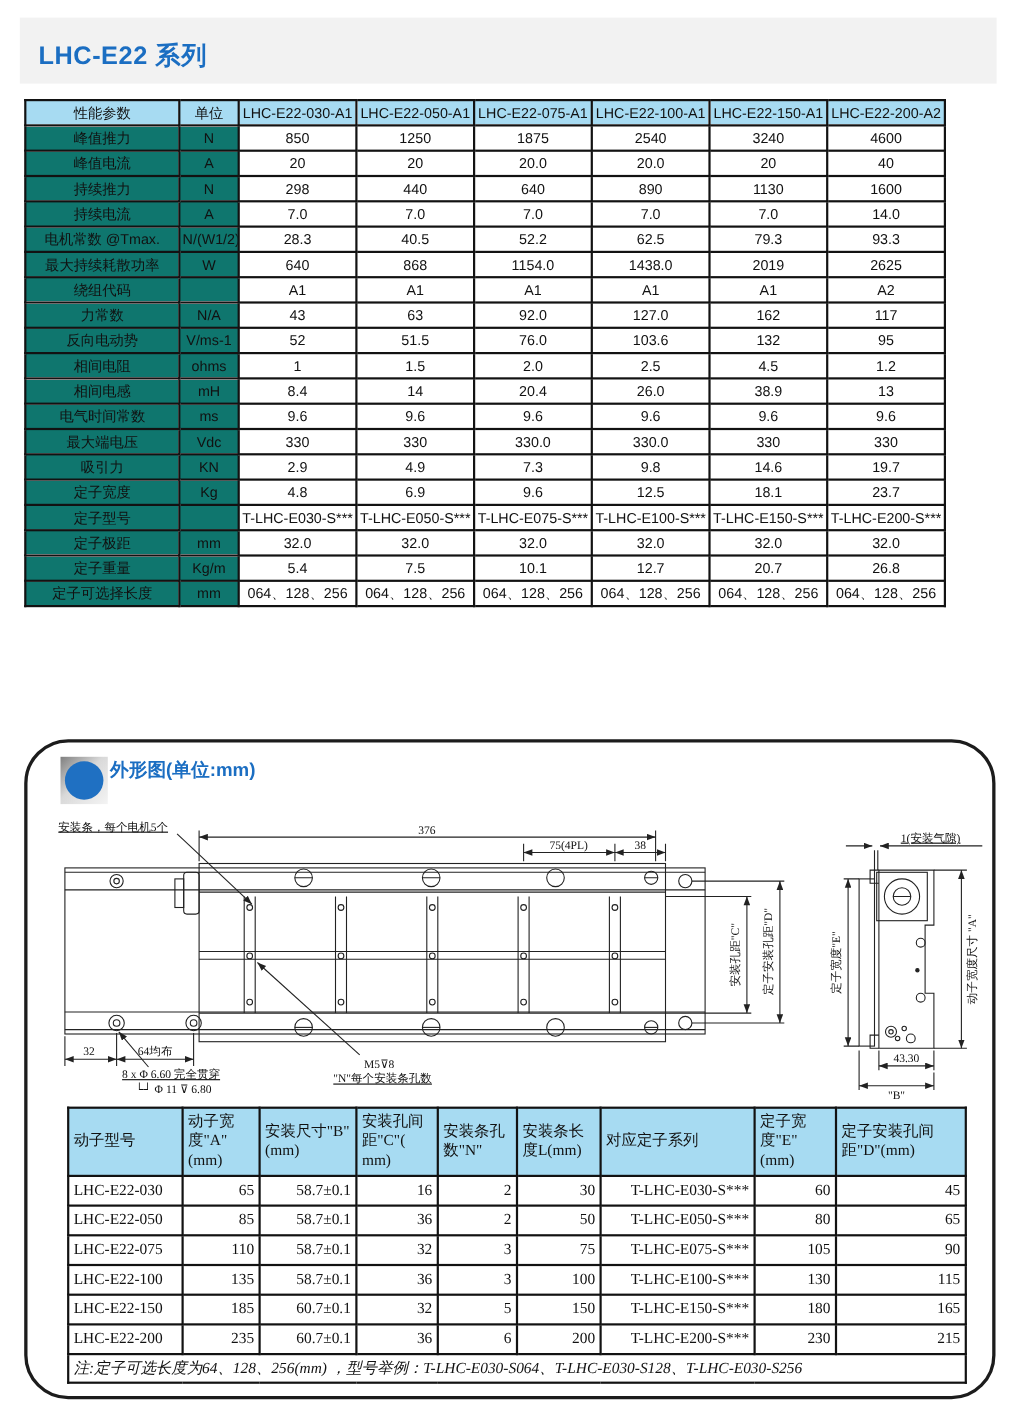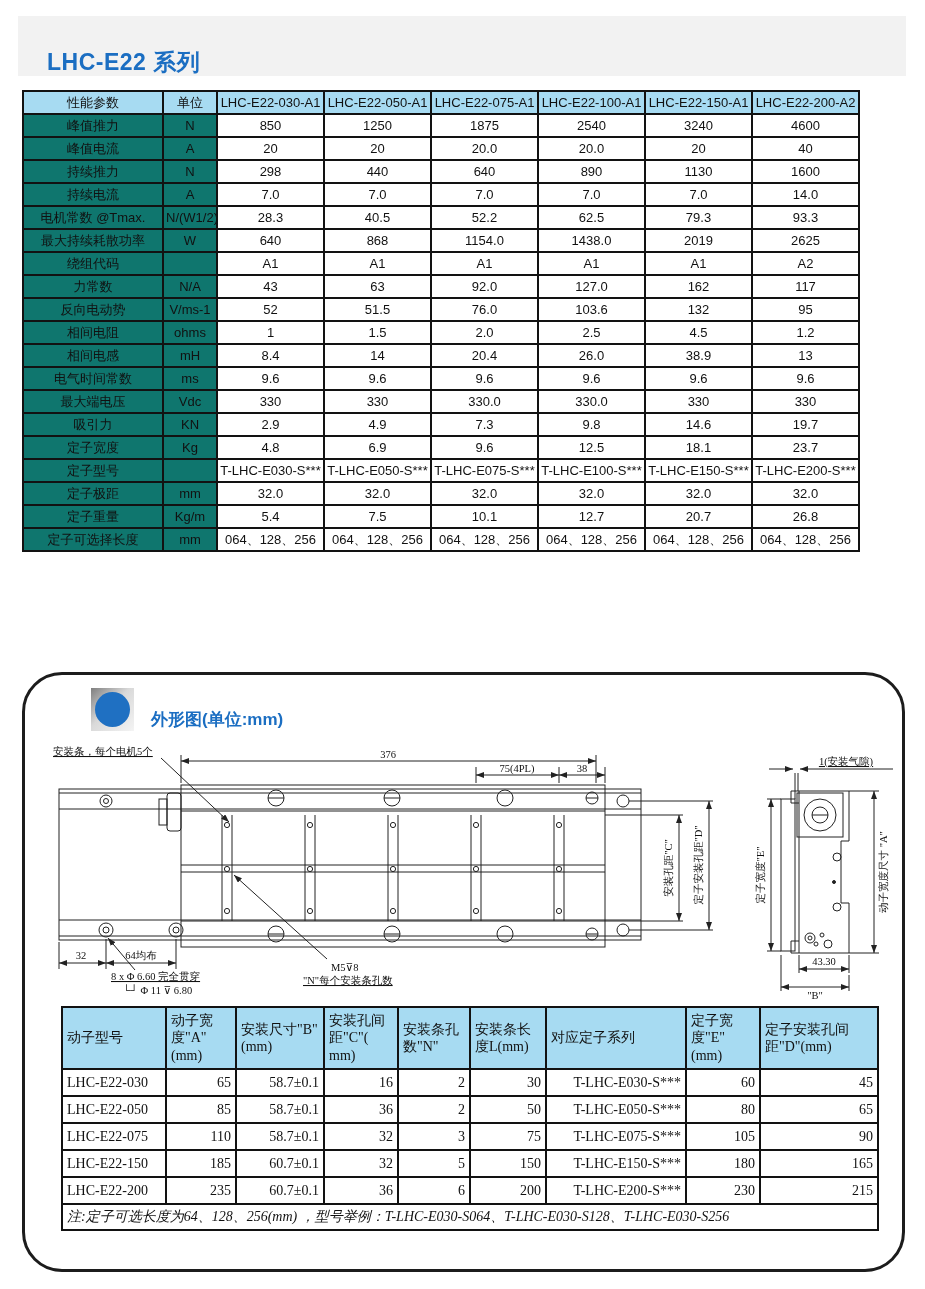--- a/index.html
+++ b/index.html
@@ -1,35 +1,35 @@
 <!DOCTYPE html>
 <html><head>
 <meta charset="utf-8">
 <style>
   html,body{margin:0;padding:0;}
   body{
     width:925px;height:1289px;position:relative;background:#ffffff;
     font-family:"Liberation Sans",sans-serif;color:#111;overflow:hidden;
   }
   .top-band{position:absolute;left:18px;top:16px;width:888px;height:60px;background:#f2f2f2;}
-  .page-title{margin:16px;padding:15px 0 0 13px;font-size:23px;font-weight:bold;color:#1b6ec2;letter-spacing:.5px;}
+  .page-title{margin:4px;padding:15px 0 0 13px;font-size:23px;font-weight:bold;color:#1b6ec2;letter-spacing:.5px;}
 
   
   table.spec{position:absolute;left:22px;top:90px;width:838px;border-collapse:collapse;
     table-layout:fixed;font-size:13px;}
   table.spec th,table.spec td{
     border:2px solid #121212;height:21px;padding:0 2px;text-align:center;
     font-weight:normal;white-space:nowrap;overflow:hidden;background:#fff;}
   table.spec th{background:#a7dbf2;}
   table.spec td.hd{background:#0f766e;}
 
   
   .outline-box{position:absolute;left:22px;top:672px;width:877px;height:594px;
     border:3px solid #1c1c1c;border-radius:40px;background:#fff;}
-  .section-header{position:absolute;left:30px;top:13px;display:flex;align-items:flex-end;gap:17px;margin-left:36px;}
+  .section-header{position:absolute;left:30px;top:13px;display:flex;align-items:flex-start;gap:2px;}
   .section-icon{width:43px;height:43px;display:flex;align-items:center;justify-content:center;
     background:linear-gradient(135deg,#7f7f7f 0%,#d9d9d9 45%,#f4f4f4 100%);}
   .section-icon .dot{width:35px;height:35px;border-radius:50%;background:#1f70c2;}
   .section-title{font-size:17px;font-weight:bold;color:#1b6ec2;}
 
   svg.drawing{position:absolute;left:6px;top:70px;}
   .dln{stroke:#222;fill:none;stroke-width:1;}
   .dt{font:10.5px "Liberation Serif",serif;fill:#111;}
   .ul{text-decoration:underline;}
 
@@ -483,20 +483,31 @@
           <td>110</td>
           <td>58.7±0.1</td>
           <td>32</td>
           <td>3</td>
           <td>75</td>
           <td>T-LHC-E075-S***</td>
           <td>105</td>
           <td>90</td>
         </tr>
         <tr>
+          <td class="model">LHC-E22-100</td>
+          <td>135</td>
+          <td>58.7±0.1</td>
+          <td>36</td>
+          <td>3</td>
+          <td>100</td>
+          <td>T-LHC-E100-S***</td>
+          <td>130</td>
+          <td>115</td>
+        </tr>
+        <tr>
           <td class="model">LHC-E22-150</td>
           <td>185</td>
           <td>60.7±0.1</td>
           <td>32</td>
           <td>5</td>
           <td>150</td>
           <td>T-LHC-E150-S***</td>
           <td>180</td>
           <td>165</td>
         </tr>

